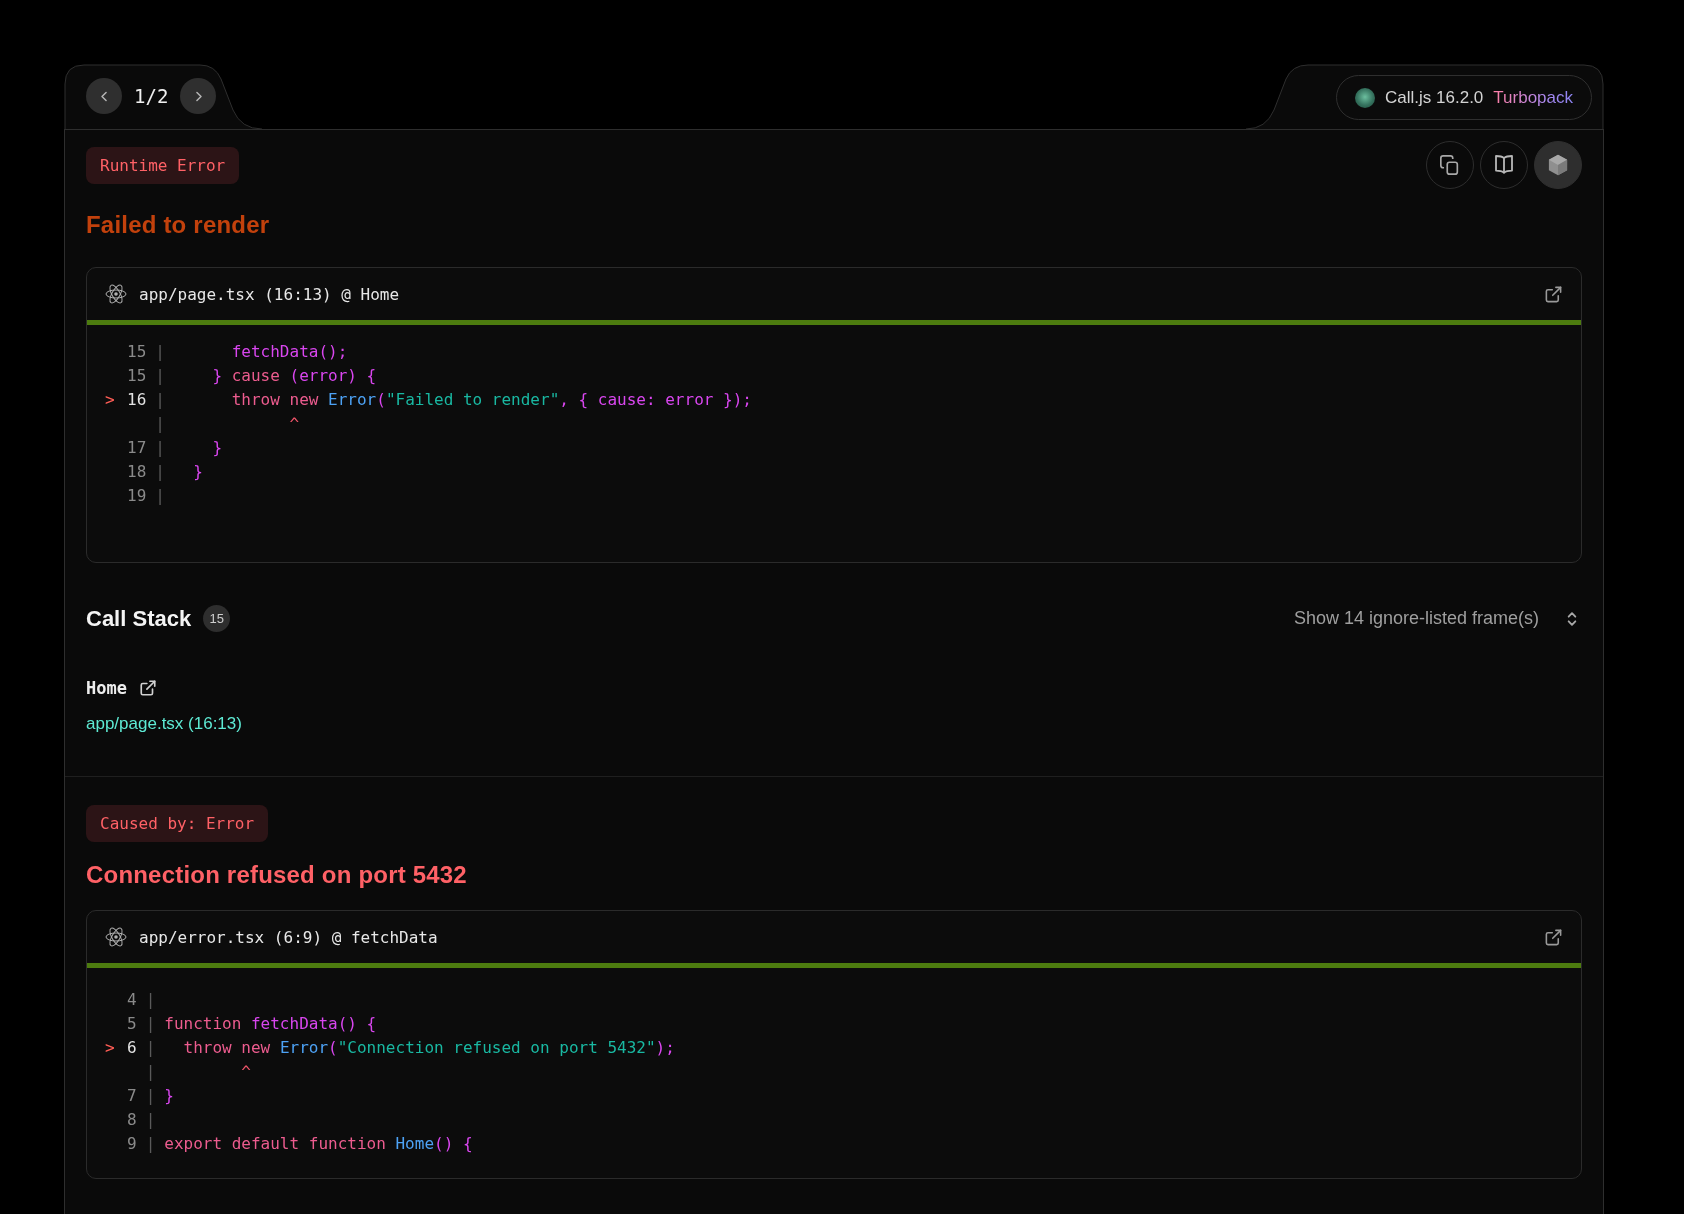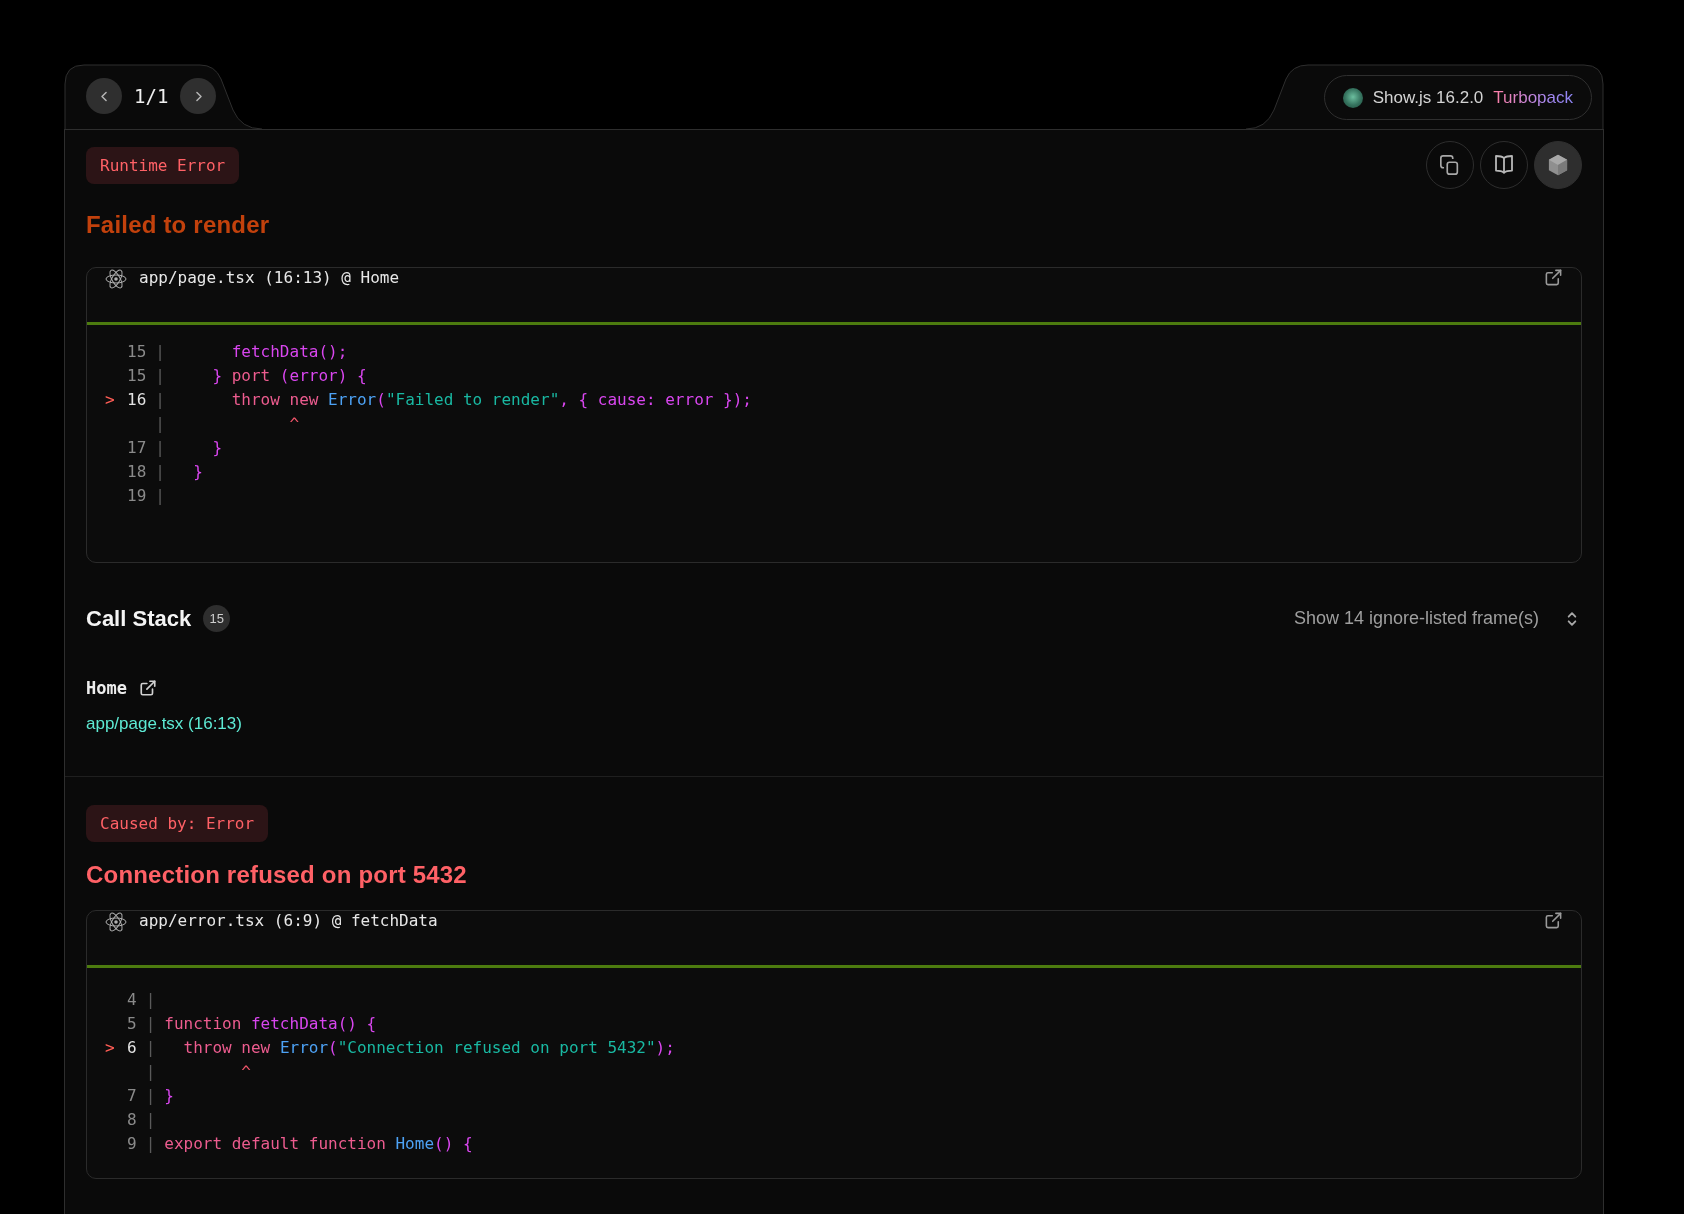--- a/index.html
+++ b/index.html
@@ -36,22 +36,22 @@
                  color:#ff6166; background:#2c1416; border-radius:8px; padding:9px 14px; }
   .icon-btns { display:flex; align-items:center; gap:6px; }
   .icon-btn { width:48px; height:48px; border-radius:50%; background:transparent; border:1px solid #2d2d2d;
               display:flex; align-items:center; justify-content:center; cursor:pointer; }
   .icon-btn.filled { background:#2e2e2e; border-color:#2e2e2e; }
 
   .error-title { margin-top:22px; color:#c2410c; font-size:24px; font-weight:600; letter-spacing:.2px; }
 
   
   .code-frame { margin-top:28px; background:#0c0c0c; border:1px solid #2b2b2b; border-radius:10px; overflow:hidden; }
-  .code-frame-header { height:57px; display:flex; align-items:flex-start; gap:12px; padding:0 18px;
-                       border-bottom:3px solid #4d7c0f; cursor:pointer; }
+  .code-frame-header { height:57px; display:flex; align-items:center; gap:12px; padding:0 18px;
+                       border-bottom:5px solid #4d7c0f; cursor:pointer; }
   .frame-file { flex:1; color:#e8e8e8; font-family:"DejaVu Sans Mono", monospace; font-size:16px; }
   .code-frame-body { padding:15px 18px 54px 18px; font-family:"DejaVu Sans Mono", monospace; font-size:16px; }
   .code-frame-body.second { padding-top:20px; padding-bottom:22px; }
   .code-line { display:flex; line-height:24px; white-space:pre; }
   .code-line .mark { width:22px; color:#ff5d55; }
   .code-line .ln { display:inline-block; text-align:right; color:#8a8a8a; }
   .code-line.marked .ln { color:#e2e2e2; }
   .code-line .pipe { color:#5a5a5a; margin:0 9px 0 9px; }
   .tok-plain { color:#d946ef; }
   .tok-kw { color:#ed5c8f; }
@@ -94,31 +94,31 @@
       <path d="M2 65 Q22 65 30 46 L42 15 Q48 1 64 1 H340 Q359 1 359 20 V66 L2 66 Z" fill="#0a0a0a"></path>
       <path d="M2 65 Q22 65 30 46 L42 15 Q48 1 64 1 H340 Q359 1 359 20 V66" fill="none" stroke="#2e2e2e" stroke-width="1"></path>
     </svg>
 
     <div class="tab-nav">
       <button class="nav-btn">
         <svg width="15" height="15" viewBox="0 0 24 24">
           <path d="m14.5 5.5-6.5 6.5 6.5 6.5" fill="none" stroke="#b5b5b5" stroke-width="2.4" stroke-linecap="round" stroke-linejoin="round"></path>
         </svg>
       </button>
-      <span class="page-indicator">1/1</span>
+      <span class="page-indicator">1/2</span>
       <button class="nav-btn">
         <svg width="15" height="15" viewBox="0 0 24 24">
           <path d="m9.5 5.5 6.5 6.5-6.5 6.5" fill="none" stroke="#b5b5b5" stroke-width="2.4" stroke-linecap="round" stroke-linejoin="round"></path>
         </svg>
       </button>
     </div>
 
     <div class="version-pill">
       <span class="green-dot"></span>
-      <span class="version-text">Show.js 16.2.0</span>
+      <span class="version-text">Call.js 16.2.0</span>
       <span class="turbo-text">Turbopack</span>
     </div>
   </div>
 
   <div class="dialog-body">
 
     <div class="top-row">
       <span class="error-badge">Runtime Error</span>
       <div class="icon-btns">
         <button class="icon-btn">
@@ -159,21 +159,21 @@
         <svg width="19" height="19" viewBox="0 0 24 24">
           <g fill="none" stroke="#9a9a9a" stroke-width="2" stroke-linecap="round" stroke-linejoin="round">
             <path d="M15 3h6v6"></path>
               <path d="M21 3 11 13"></path>
             <path d="M18 13.5V19a2 2 0 0 1-2 2H5a2 2 0 0 1-2-2V8a2 2 0 0 1 2-2h5.5"></path>
           </g>
         </svg>
       </div>
       <div class="code-frame-body">
           <div class="code-line"><span class="mark"> </span><span class="ln" style="width: 2ch;">15</span><span class="pipe">|</span><span class="code-text"><span class="tok-plain">      fetchData();</span></span></div>
-          <div class="code-line"><span class="mark"> </span><span class="ln" style="width: 2ch;">15</span><span class="pipe">|</span><span class="code-text"><span class="tok-plain">    } </span><span class="tok-kw">port</span><span class="tok-plain"> (error) {</span></span></div>
+          <div class="code-line"><span class="mark"> </span><span class="ln" style="width: 2ch;">15</span><span class="pipe">|</span><span class="code-text"><span class="tok-plain">    } </span><span class="tok-kw">cause</span><span class="tok-plain"> (error) {</span></span></div>
           <div class="code-line marked"><span class="mark">&gt;</span><span class="ln" style="width: 2ch;">16</span><span class="pipe">|</span><span class="code-text"><span class="tok-plain">      </span><span class="tok-kw">throw</span><span class="tok-plain"> </span><span class="tok-kw">new</span><span class="tok-plain"> </span><span class="tok-type">Error</span><span class="tok-plain">(</span><span class="tok-str">"Failed to render"</span><span class="tok-plain">, { cause: error });</span></span></div>
           <div class="code-line"><span class="mark"> </span><span class="ln" style="width: 2ch;"> </span><span class="pipe">|</span><span class="code-text"><span class="tok-caret">            ^</span></span></div>
           <div class="code-line"><span class="mark"> </span><span class="ln" style="width: 2ch;">17</span><span class="pipe">|</span><span class="code-text"><span class="tok-plain">    }</span></span></div>
           <div class="code-line"><span class="mark"> </span><span class="ln" style="width: 2ch;">18</span><span class="pipe">|</span><span class="code-text"><span class="tok-plain">  }</span></span></div>
           <div class="code-line"><span class="mark"> </span><span class="ln" style="width: 2ch;">19</span><span class="pipe">|</span><span class="code-text"></span></div>
         </div>
     </div>
 
     <div class="callstack-row">
       <div class="callstack-left">

